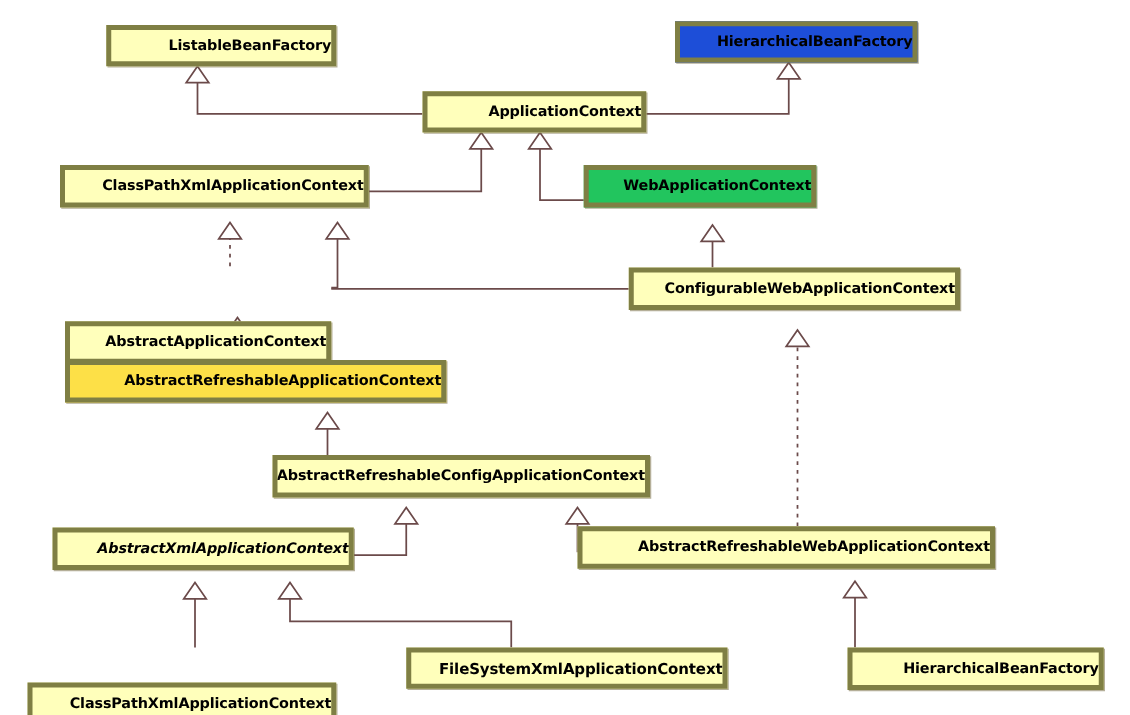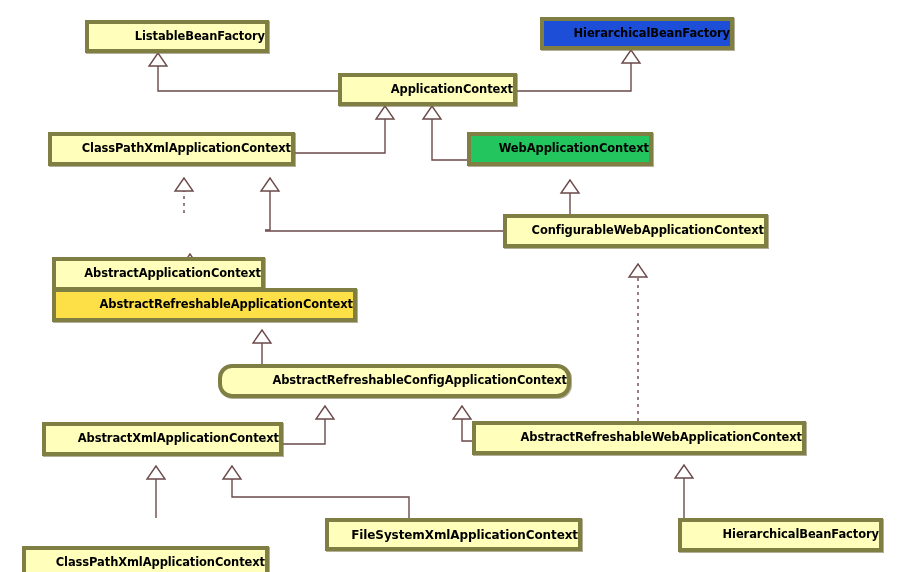--- a/index.html
+++ b/index.html
@@ -129,27 +129,27 @@
       </div>
       <div class="uml-box" style="left: 52px; top: 213px; width: 213px; height: 34px; background: rgb(255, 255, 187); border-color: rgb(127, 127, 68); margin-top: 44px;">
         <span class="uml-label" style="font-size: 11.5px; color: rgb(0, 0, 0);">AbstractApplicationContext</span>
       </div>
       <div class="uml-box" style="left: 503px; top: 214px; width: 265px; height: 34px; background: rgb(255, 255, 187); border-color: rgb(127, 127, 68); padding-left: 27px;">
         <span class="uml-label" style="font-size: 11.5px; color: rgb(0, 0, 0);">ConfigurableWebApplicationContext</span>
       </div>
       <div class="uml-box" style="left: 52px; top: 288px; width: 305px; height: 34px; background: #fde047; border-color: rgb(127, 127, 68);">
         <span class="uml-label" style="font-size: 11.5px; color: rgb(0, 0, 0);">AbstractRefreshableApplicationContext</span>
       </div>
-      <div class="uml-box" style="left: 218px; top: 364px; width: 353px; height: 34px; background: rgb(255, 255, 187); border-color: rgb(127, 127, 68); border-radius: 14px;">
+      <div class="uml-box" style="left: 218px; top: 364px; width: 302px; height: 34px; background: rgb(255, 255, 187); border-color: rgb(127, 127, 68);">
         <span class="uml-label" style="font-size: 11.5px; color: rgb(0, 0, 0);">AbstractRefreshableConfigApplicationContext</span>
       </div>
-      <div class="uml-box" style="left: 42px; top: 422px; width: 241px; height: 34px; background: rgb(255, 255, 187); border-color: rgb(127, 127, 68);">
+      <div class="uml-box" style="left: 42px; top: 422px; width: 241px; height: 34px; background: rgb(255, 255, 187); border-color: rgb(127, 127, 68); font-style: italic;">
         <span class="uml-label" style="font-size: 11.5px; color: rgb(0, 0, 0);">AbstractXmlApplicationContext</span>
       </div>
-      <div class="uml-box" style="left: 472px; top: 421px; width: 334px; height: 34px; background: rgb(255, 255, 187); border-color: rgb(127, 127, 68);">
+      <div class="uml-box" style="left: 462px; top: 421px; width: 334px; height: 34px; background: rgb(255, 255, 187); border-color: rgb(127, 127, 68);">
         <span class="uml-label" style="font-size: 11.5px; color: rgb(0, 0, 0);">AbstractRefreshableWebApplicationContext</span>
       </div>
       <div class="uml-box" style="left: 22px; top: 518px; width: 247px; height: 33px; background: rgb(255, 255, 187); border-color: rgb(127, 127, 68); margin-top: 28px;">
         <span class="uml-label" style="font-size: 11.5px; color: rgb(0, 0, 0);">ClassPathXmlApplicationContext</span>
       </div>
       <div class="uml-box" style="left: 325px; top: 518px; width: 257px; height: 33px; background: rgb(255, 255, 187); border-color: rgb(127, 127, 68);">
         <span class="uml-label" style="font-size: 12px; color: rgb(0, 0, 0);">FileSystemXmlApplicationContext</span>
       </div>
       <div class="uml-box" style="left: 678px; top: 518px; width: 205px; height: 34px; background: rgb(255, 255, 187); border-color: rgb(127, 127, 68);">
         <span class="uml-label" style="font-size: 11.5px; color: rgb(0, 0, 0);">HierarchicalBeanFactory</span>

